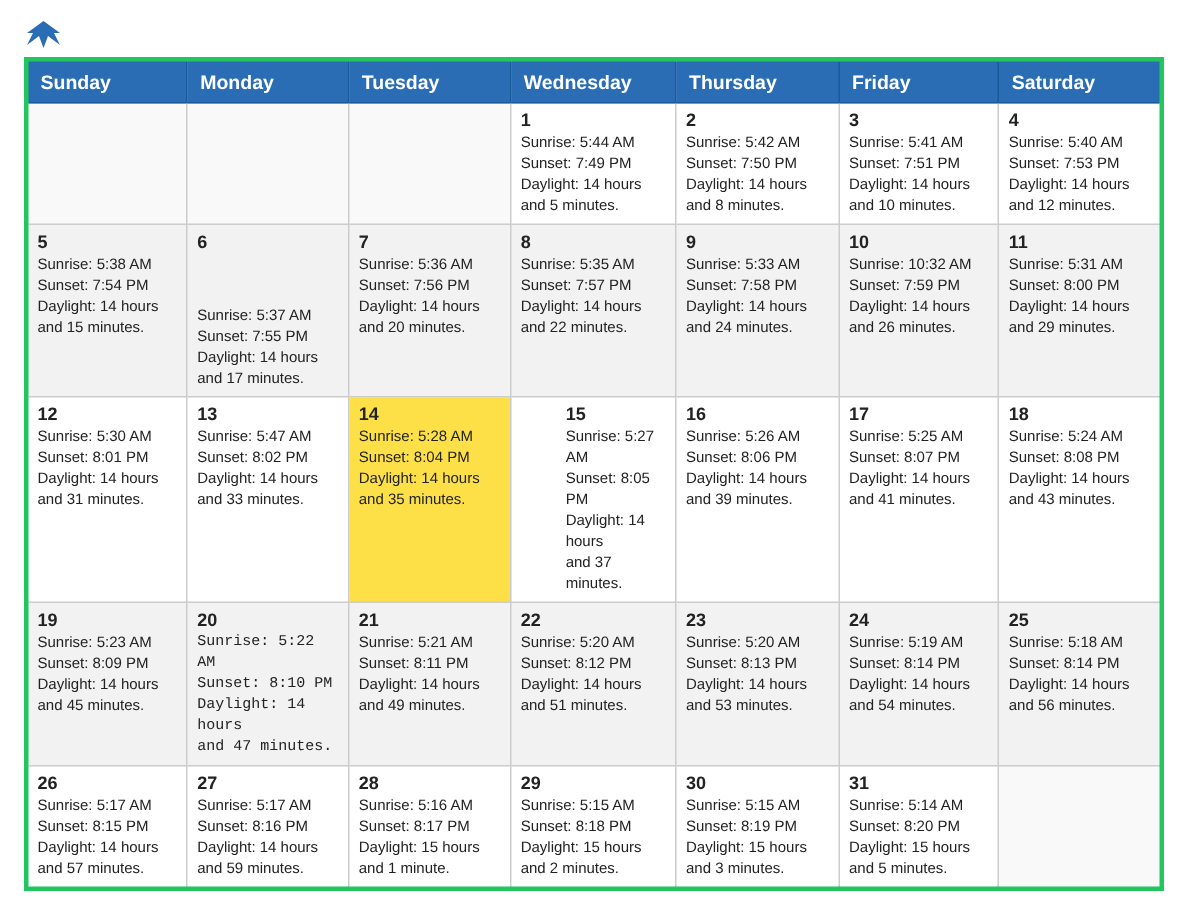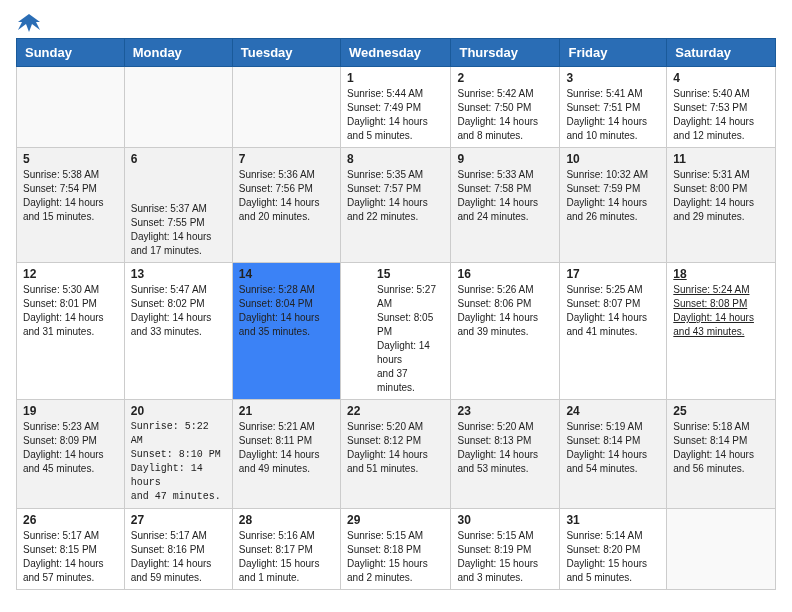--- a/index.html
+++ b/index.html
@@ -29,21 +29,21 @@
       font-weight: bold;
       color: #1a1a1a;
     }
     .location-title {
       font-size: 16px;
       color: #333;
     }
     .calendar-table {
       width: 100%;
       border-collapse: collapse;
-      border: 1px solid #22c55e;
+      border: 3px solid #22c55e;
     }
     .calendar-table th {
       background-color: #2a6db5;
       color: #fff;
       font-size: 13px;
       font-weight: bold;
       padding: 6px 8px;
       text-align: left;
       border: 1px solid #1a5a9a;
     }
@@ -202,21 +202,21 @@
 Daylight: 14 hours
 and 31 minutes.</div>
         </td>
         <td style="background: rgb(255, 255, 255);">
           <span class="day-number">13</span>
           <div class="day-info" style="white-space: pre-line;">Sunrise: 5:47 AM
 Sunset: 8:02 PM
 Daylight: 14 hours
 and 33 minutes.</div>
         </td>
-        <td style="background: #3b82f6;">
+        <td style="background: #fde047;">
           <span class="day-number">14</span>
           <div class="day-info" style="white-space: pre-line;">Sunrise: 5:28 AM
 Sunset: 8:04 PM
 Daylight: 14 hours
 and 35 minutes.</div>
         </td>
         <td style="background: rgb(255, 255, 255); padding-left: 36px;">
           <span class="day-number">15</span>
           <div class="day-info" style="white-space: pre-line;">Sunrise: 5:27 AM
 Sunset: 8:05 PM
@@ -230,21 +230,21 @@
 Daylight: 14 hours
 and 39 minutes.</div>
         </td>
         <td style="background: rgb(255, 255, 255);">
           <span class="day-number">17</span>
           <div class="day-info" style="white-space: pre-line;">Sunrise: 5:25 AM
 Sunset: 8:07 PM
 Daylight: 14 hours
 and 41 minutes.</div>
         </td>
-        <td style="background: rgb(255, 255, 255); text-decoration: underline;">
+        <td style="background: rgb(255, 255, 255);">
           <span class="day-number">18</span>
           <div class="day-info" style="white-space: pre-line;">Sunrise: 5:24 AM
 Sunset: 8:08 PM
 Daylight: 14 hours
 and 43 minutes.</div>
         </td>
       </tr>
       <tr>
         <td style="background: rgb(242, 242, 242);">
           <span class="day-number">19</span>

